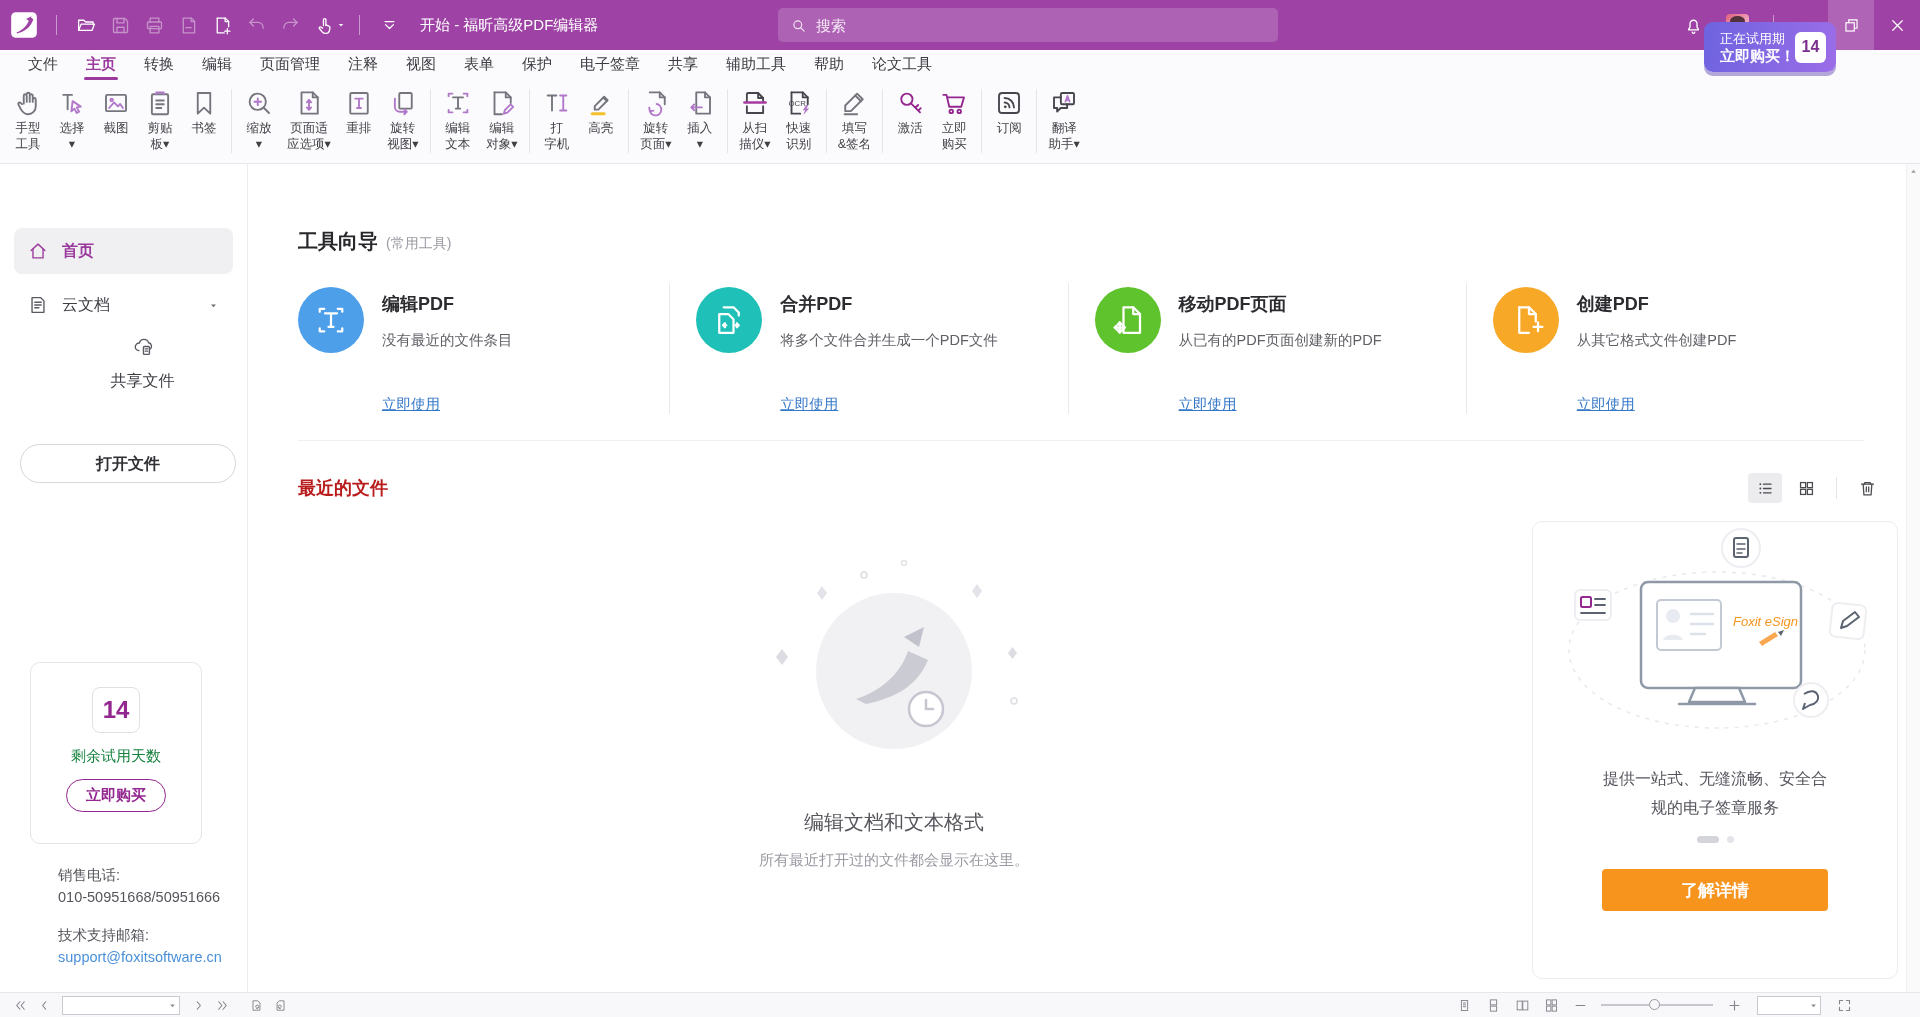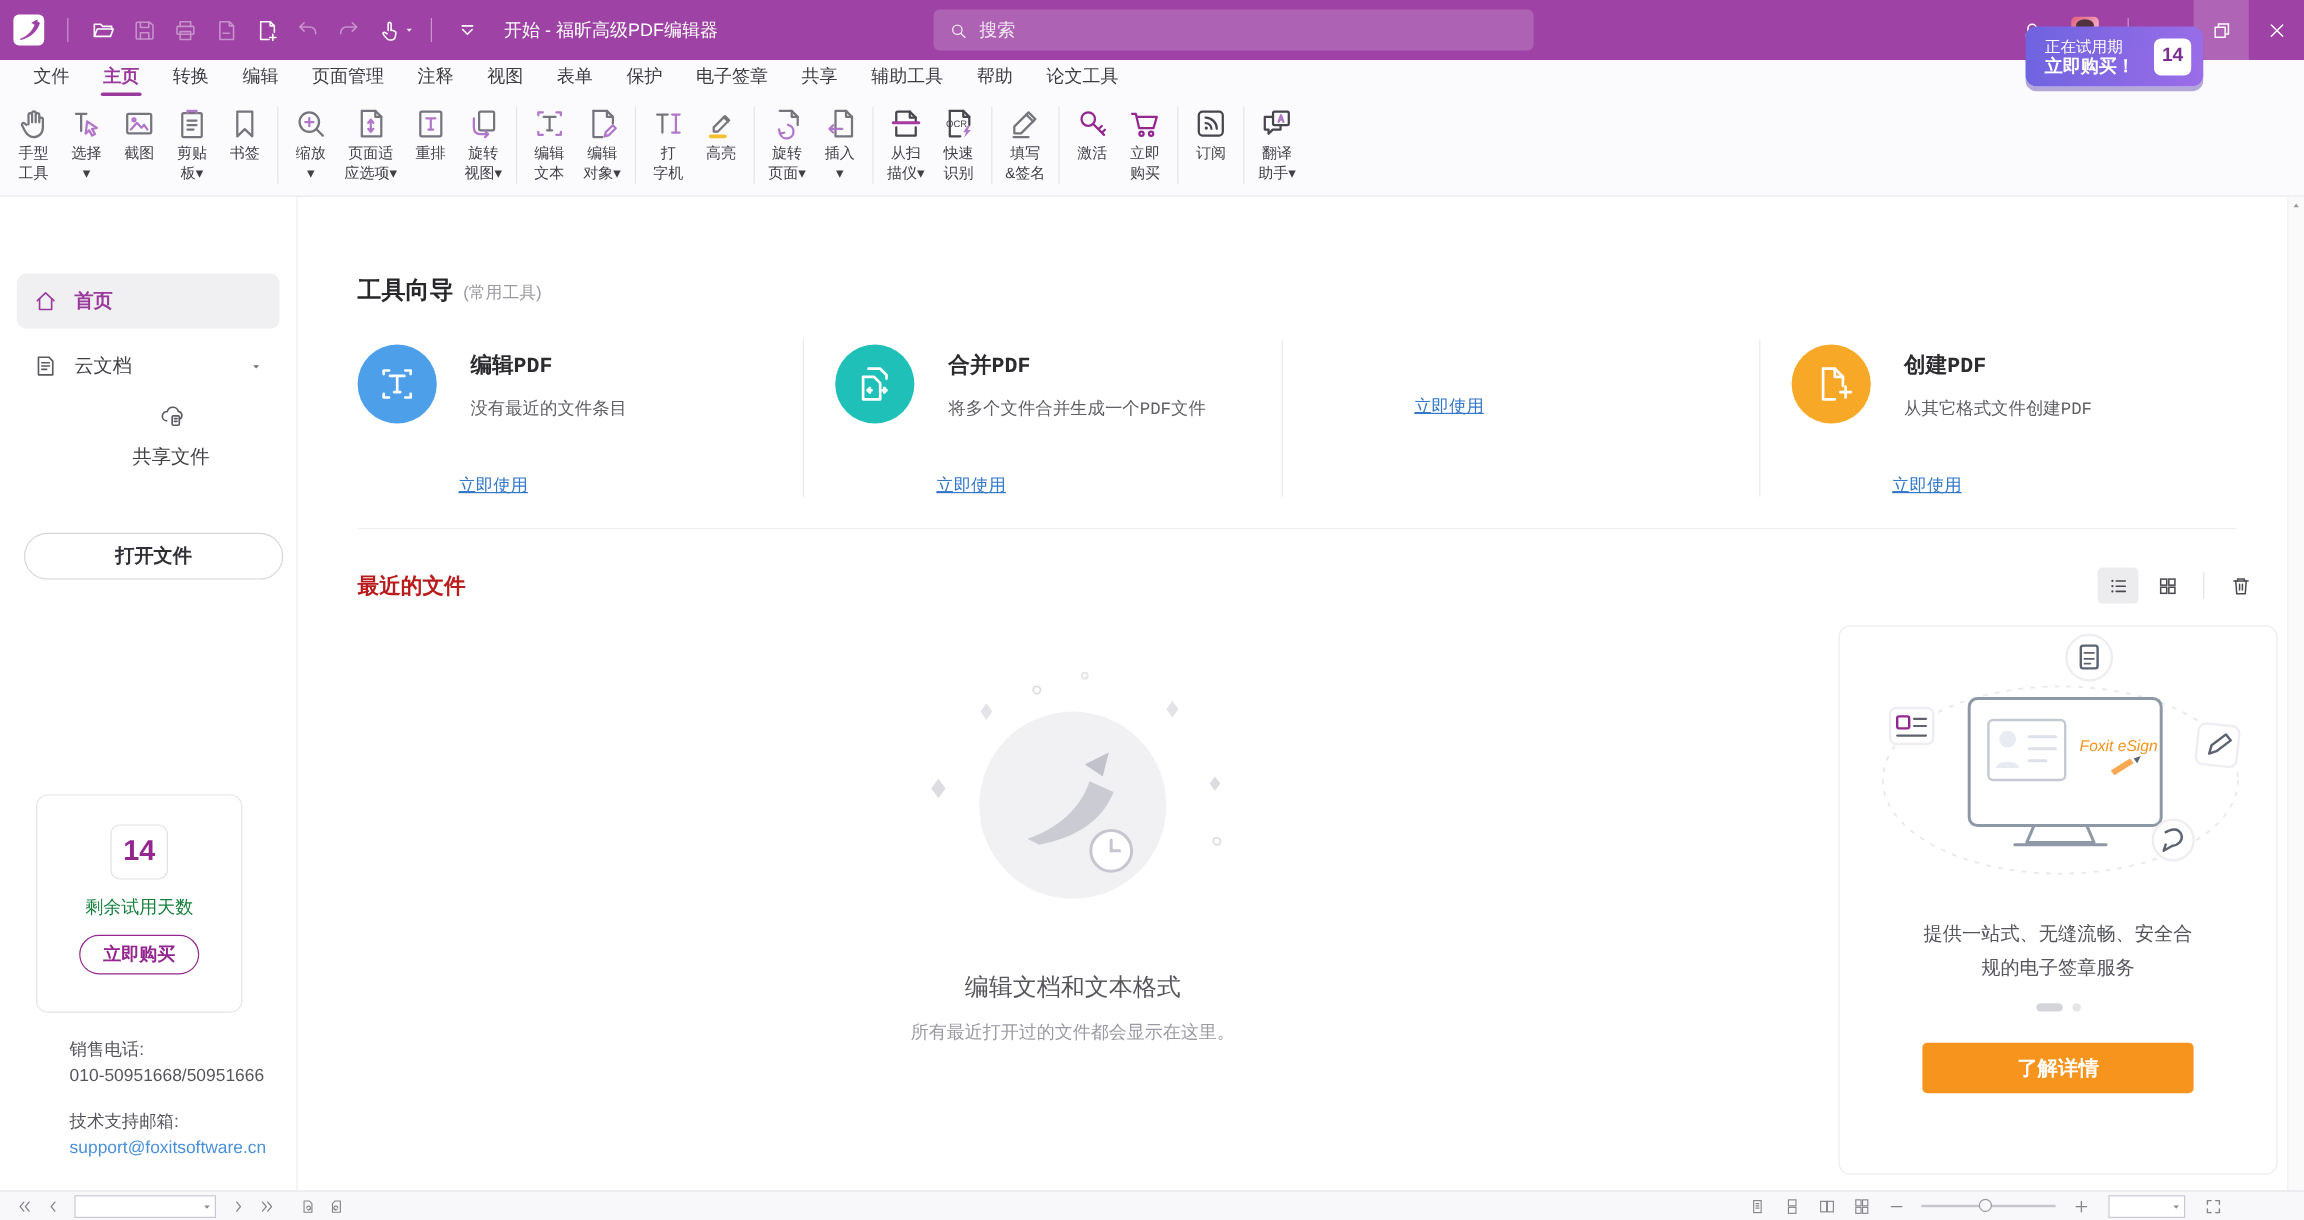--- a/index.html
+++ b/index.html
@@ -39,21 +39,21 @@
 .tool-btn{display:flex;flex-direction:column;align-items:center;padding:1px 6px;min-width:44px;border-radius:4px;}
 .ticon{width:30px;height:30px;color:#75757E;margin-bottom:2px;}
 .ticon svg{width:100%;height:100%;}
 .tool-btn.dark .ticon{color:#46464e;}
 .tool-btn.tone-purple .ticon{color:#93278F;}
 .tool-label{font-size:12.5px;line-height:16px;color:#3f3f46;text-align:center;white-space:pre-line;}
 .tool-sep{width:1px;height:64px;background:#E4E4E9;margin:2px 5px;flex:none;}
 .acc{stroke:#B177C9;}
 .accf{fill:#B177C9;stroke:none;}
 .accm{stroke:#A63AA0;}
-.trial-badge{position:absolute;right:84px;top:22px;width:148px;height:50px;border-radius:9px;background:linear-gradient(100deg,#6E63DF,#9C6DE8);box-shadow:0 4px 0 rgba(91,63,174,.45);display:flex;align-items:center;padding:0 10px 0 16px;color:#fff;cursor:pointer;}
+.trial-badge{position:absolute;right:84px;top:22px;width:132px;height:50px;border-radius:9px;background:linear-gradient(100deg,#6E63DF,#9C6DE8);box-shadow:0 4px 0 rgba(91,63,174,.45);display:flex;align-items:center;padding:0 10px 0 16px;color:#fff;cursor:pointer;}
 .trial-badge .txt{flex:1;line-height:17px;}
 .trial-badge .l1{font-size:13px;}
 .trial-badge .l2{font-size:15px;font-weight:bold;}
 .trial-badge .days{width:31px;height:31px;background:#fff;border-radius:6px;color:#7B2F8E;font-weight:bold;font-size:16px;display:flex;align-items:center;justify-content:center;}
 
 
 .sidebar{position:absolute;top:164px;left:0;width:248px;bottom:25px;background:#fff;border-right:1px solid #EDEDF0;}
 .side-items{padding-top:56px;}
 .side-item{display:flex;align-items:center;gap:13px;height:46px;margin:8px 14px 0 14px;padding:0 13px;border-radius:8px;font-size:16px;color:#3f3f46;cursor:pointer;}
 .side-item .sicon{width:22px;height:22px;color:#5a5a62;flex:none;}
@@ -73,21 +73,21 @@
 
 .content{position:absolute;left:256px;top:164px;right:0;bottom:25px;background:#fff;}
 .scrollstrip{position:absolute;right:0;top:0;bottom:0;width:14px;background:#FAFAFB;border-left:1px solid #F0F0F3;display:flex;justify-content:center;padding-top:3px;color:#9a9aa2;}
 .scrollstrip svg{width:9px;height:9px;}
 .tools-head{display:flex;align-items:baseline;gap:8px;padding:64px 0 0 42px;}
 .tools-title{font-size:20px;font-weight:bold;color:#26262b;}
 .tools-sub{font-size:14px;color:#9a9aa2;}
 .cards{display:flex;margin:28px 56px 0 42px;padding-bottom:26px;border-bottom:1px solid #F0F0F3;}
 .tool-card{flex:1;padding:4px 18px 0 0;}
 .tool-card + .tool-card{border-left:1px solid #EAEAEE;padding-left:26px;}
-.card-top{display:flex;gap:28px;font-family:Liberation Mono, monospace;}
+.card-top{display:flex;gap:18px;}
 .card-icon{width:66px;height:66px;border-radius:50%;flex:none;display:flex;align-items:center;justify-content:center;color:#fff;}
 .card-icon svg{width:36px;height:36px;}
 .card-title{font-size:18px;font-weight:bold;color:#2b2b30;margin-top:5px;}
 .card-desc{font-size:14.5px;color:#5f5f66;margin-top:15px;}
 .card-link{display:inline-block;margin:42px 0 0 84px;font-size:14.5px;color:#3478C8;text-decoration:underline;cursor:pointer;}
 .recent-head{display:flex;align-items:center;margin:32px 36px 0 42px;}
 .recent-title{font-size:18px;font-weight:bold;color:#b91c1c;}
 .recent-actions{margin-left:auto;display:flex;align-items:center;gap:7px;color:#4a4a50;}
 .ract{width:34px;height:30px;border-radius:4px;display:flex;align-items:center;justify-content:center;cursor:pointer;}
 .ract svg{width:19px;height:19px;}
@@ -590,21 +590,33 @@
               <path d="M8.5 3.5H15l3.5 3.5v2"></path>
               <path d="M5.5 8h6l3.5 3.5v9h-9.5z"></path>
               <path d="M8 15.5h2.2m-2.2 0 1.3-1.3M8 15.5l1.3 1.3M18.5 15.5h-2.2m2.2 0-1.3-1.3m1.3 1.3-1.3 1.3"></path>
             </svg>
           </span>
           <div>
             <div class="card-title">合并PDF</div>
             <div class="card-desc">将多个文件合并生成一个PDF文件</div>
           </div>
         </div><a class="card-link">立即使用</a></div>
-      <div class="tool-card"><a class="card-link">立即使用</a></div>
+      <div class="tool-card"><div class="card-top">
+          <span class="card-icon" style="background: rgb(95, 195, 46);">
+            <svg viewBox="0 0 24 24" fill="none" stroke="currentColor" stroke-width="1.5" stroke-linecap="round" stroke-linejoin="round">
+              <path d="M9 3.5h6.5L20 8v12.5H9z"></path>
+              <path d="M15.5 3.5V8H20"></path>
+              <path d="M6.5 13.5v7M3 17h7M6.5 13.5 5.2 15m1.3-1.5L7.8 15M3 17l1.4-1.2M3 17l1.4 1.2M10 17l-1.4-1.2M10 17l-1.4 1.2M6.5 20.5 5.2 19m1.3 1.5L7.8 19"></path>
+            </svg>
+          </span>
+          <div>
+            <div class="card-title">移动PDF页面</div>
+            <div class="card-desc">从已有的PDF页面创建新的PDF</div>
+          </div>
+        </div><a class="card-link">立即使用</a></div>
       <div class="tool-card"><div class="card-top">
           <span class="card-icon" style="background: rgb(247, 168, 39);">
             <svg viewBox="0 0 24 24" fill="none" stroke="currentColor" stroke-width="1.5" stroke-linecap="round" stroke-linejoin="round">
               <path d="M7.5 3.5H14l4.5 4.5v5"></path>
               <path d="M14 3.5V8h4.5"></path>
               <path d="M7.5 3.5v17h6.5"></path>
               <path d="M17 16.5h6M20 13.5v6"></path>
             </svg>
           </span>
           <div>

